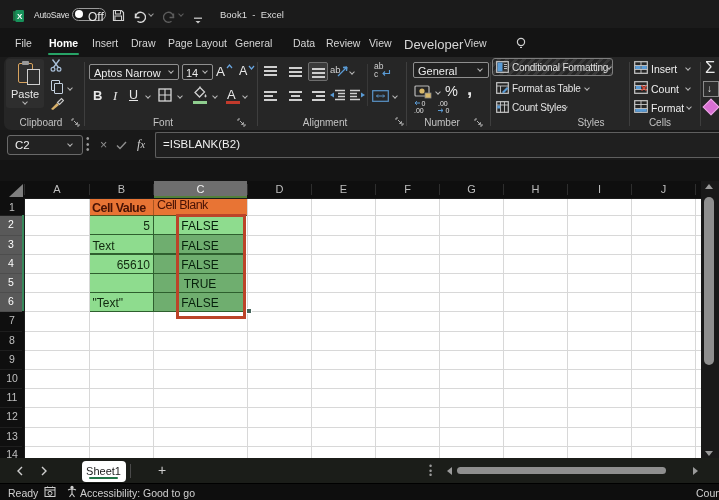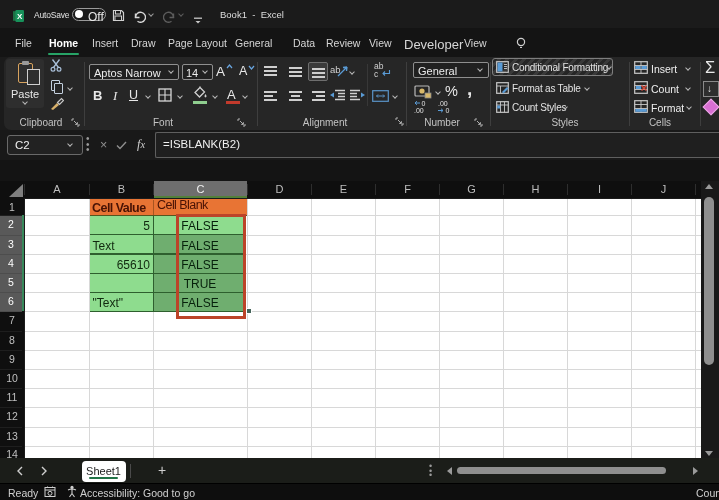--- a/index.html
+++ b/index.html
@@ -74,21 +74,21 @@
 <div class="sep" style="left:257px;top:62px;height:64px"></div>
 <div class="sep" style="left:367px;top:64px;height:42px;background:#383838"></div>
 <div class="sep" style="left:406px;top:62px;height:64px"></div>
 <div class="sep" style="left:490px;top:62px;height:64px"></div>
 <div class="sep" style="left:629px;top:62px;height:64px"></div>
 <div class="sep" style="left:700px;top:62px;height:64px"></div>
 <div class="lab" style="left:10px;width:62px">Clipboard</div>
 <div class="lab" style="left:132px;width:62px">Font</div>
 <div class="lab" style="left:294px;width:62px">Alignment</div>
 <div class="lab" style="left:411px;width:62px">Number</div>
-<div class="lab" style="left:534px;width:62px">Styles</div>
+<div class="lab" style="left:560px;width:62px">Styles</div>
 <div class="lab" style="left:629px;width:62px">Cells</div>
 <svg class="ab" style="left:71px;top:118px" width="9" height="9" viewBox="0 0 9 9">
       <path d="M1 3 V1 h2 M8 6 v2 h-2 M3 3 l3.2 3.2 M6.4 4.2 v2.2 h-2.2" fill="none" stroke="#b0b0b0" stroke-width="1"></path>
     </svg>
 <svg class="ab" style="left:237px;top:118px" width="9" height="9" viewBox="0 0 9 9">
       <path d="M1 3 V1 h2 M8 6 v2 h-2 M3 3 l3.2 3.2 M6.4 4.2 v2.2 h-2.2" fill="none" stroke="#b0b0b0" stroke-width="1"></path>
     </svg>
 <svg class="ab" style="left:395px;top:117px" width="9" height="9" viewBox="0 0 9 9">
       <path d="M1 3 V1 h2 M8 6 v2 h-2 M3 3 l3.2 3.2 M6.4 4.2 v2.2 h-2.2" fill="none" stroke="#b0b0b0" stroke-width="1"></path>
     </svg>

